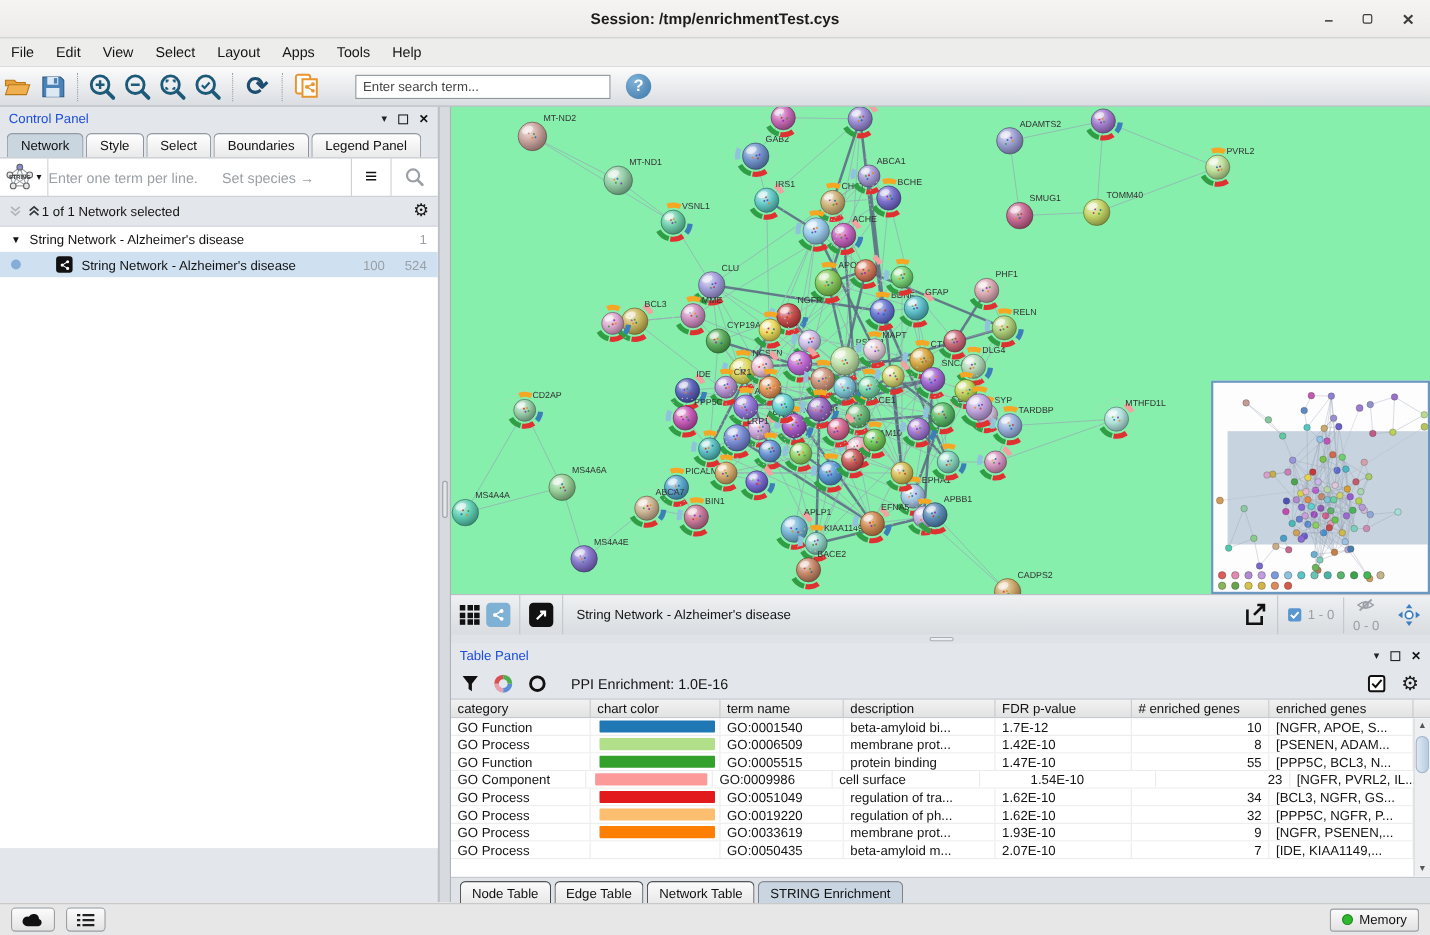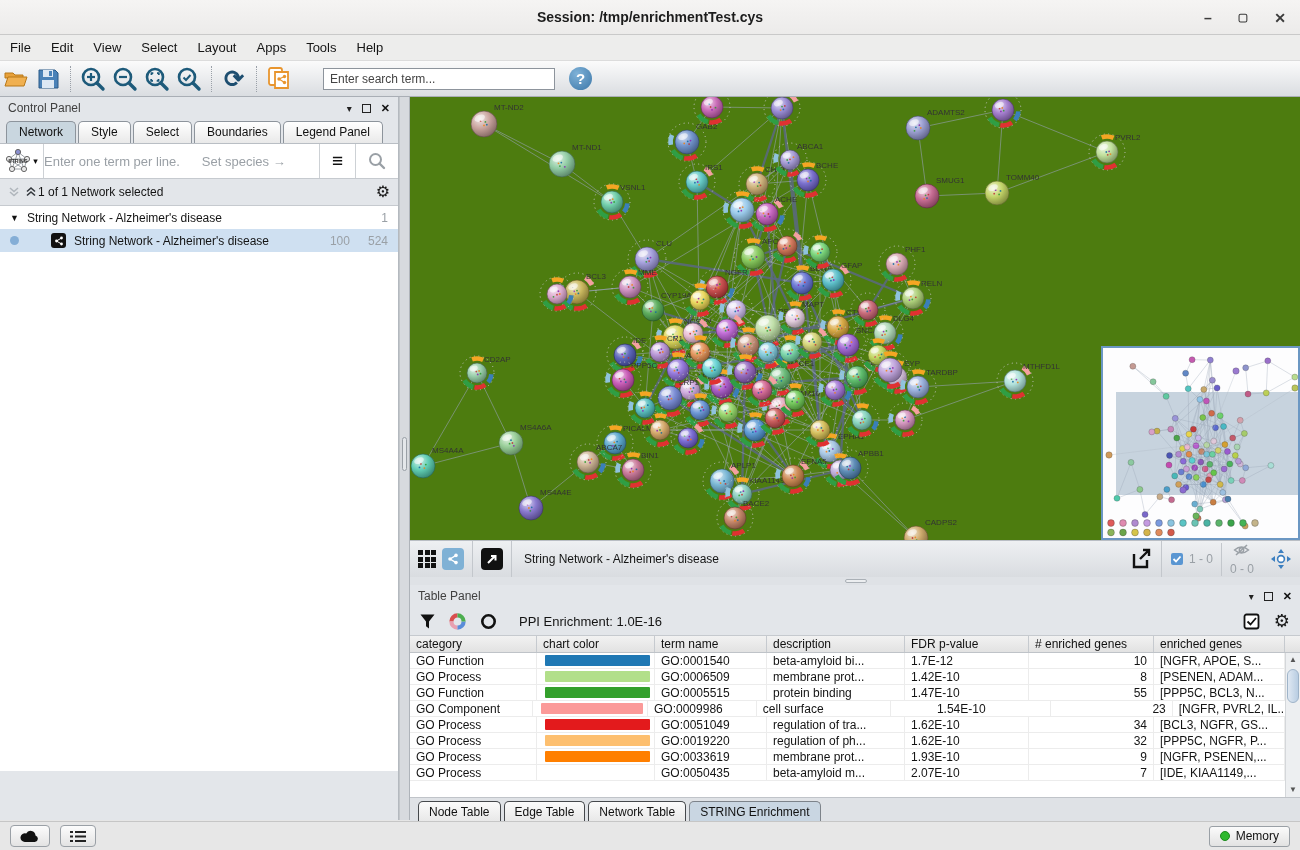--- a/index.html
+++ b/index.html
@@ -29,21 +29,21 @@
   #search-box { width:232px; height:22px; border:1px solid #8d949c; background:#fff; font-size:12px;
     padding:0 6px; color:#222; font-family:"Liberation Sans",sans-serif; margin-left:28px;}
   #search-box::placeholder { color:#444; }
   #help-btn { width:23px; height:23px; border-radius:50%; margin-left:14px;
     background:radial-gradient(circle at 35% 30%, #7fb2d8, #3c77a8); color:#fff; font-weight:bold;
     font-size:15px; display:flex; align-items:center; justify-content:center; }
 
   
   #control-panel { left:0; top:97px; width:399px; height:723px; background:#e3e6ea; border-right:1px solid #b4b9bf; }
   .panel-header { height:22px; display:flex; align-items:center; padding:0 8px; }
-  .panel-title { font-size:12px; color:#404040; }
+  .panel-title { font-size:12px; color:#1d4ed8; }
   .panel-hdr-icons { margin-left:auto; display:flex; gap:10px; align-items:center; }
   .ph-caret { font-size:10px; color:#222; }
   .ph-float { width:9px; height:9px; border:1.5px solid #222; }
   .ph-close { font-size:11px; color:#111; font-weight:bold; }
 
   #cp-tabs { height:24px; display:flex; align-items:flex-end; padding-left:6px; gap:2px; }
   .cp-tab { font-size:12px; color:#111; padding:3px 12px 4px; border:1px solid #8d949c; border-bottom:none;
     border-radius:5px 5px 0 0; background:linear-gradient(#ffffff,#e9e9e9); }
   .cp-tab.active { background:#c9d6df; font-weight:normal; }
 
@@ -71,21 +71,21 @@
   .net-icon { width:15px; height:15px; background:#111; border-radius:3px; margin-right:8px; display:flex; align-items:center; justify-content:center; }
   .cnt2 { margin-left:auto; color:#9aa0a6; display:flex; gap:18px; }
 
   
   #vsplit { left:399px; top:97px; width:11px; height:723px; background:#d7dade; border-left:1px solid #c2c6ca; border-right:1px solid #aeb3b9;}
   #vsplit-handle { left:402px; top:437px; width:5px; height:34px; border:1px solid #9aa0a6; border-radius:3px; background:#e4e7ea; }
   #hsplit { left:410px; top:577px; width:890px; height:8px; background:#dfe2e6; }
   #hsplit-grip { left:845px; top:579px; width:22px; height:4px; border:1px solid #aab0b6; border-radius:2px; background:#eceef0;}
 
   
-  #network-view { left:410px; top:97px; width:890px; height:443px; background:#4d7c0f; overflow:hidden; }
+  #network-view { left:410px; top:97px; width:890px; height:443px; background:#86efac; overflow:hidden; }
   #birdseye { right:0px; bottom:0px; width:199px; height:194px; background:#fdfdfe; border:2px solid #6b97c3; position:absolute; }
 
   
   #net-toolbar { left:410px; top:540px; width:890px; height:37px; background:linear-gradient(#eef0f2,#d9dce0);
     border-top:1px solid #b9bec4; display:flex; align-items:center; }
   .ntb-group { display:flex; align-items:center; height:100%; padding:0 8px; border-right:1px solid #c3c7cc; }
   #net-title { font-size:12px; color:#141414; padding-left:12px; flex:1; }
   .badge { display:flex; align-items:center; gap:5px; font-size:12px; color:#9aa0a6; padding:0 8px; }
   .grid-icon { display:grid; grid-template-columns:repeat(3,5px); grid-gap:1.5px; }
   .grid-icon span { width:5px; height:5px; background:#111; }

